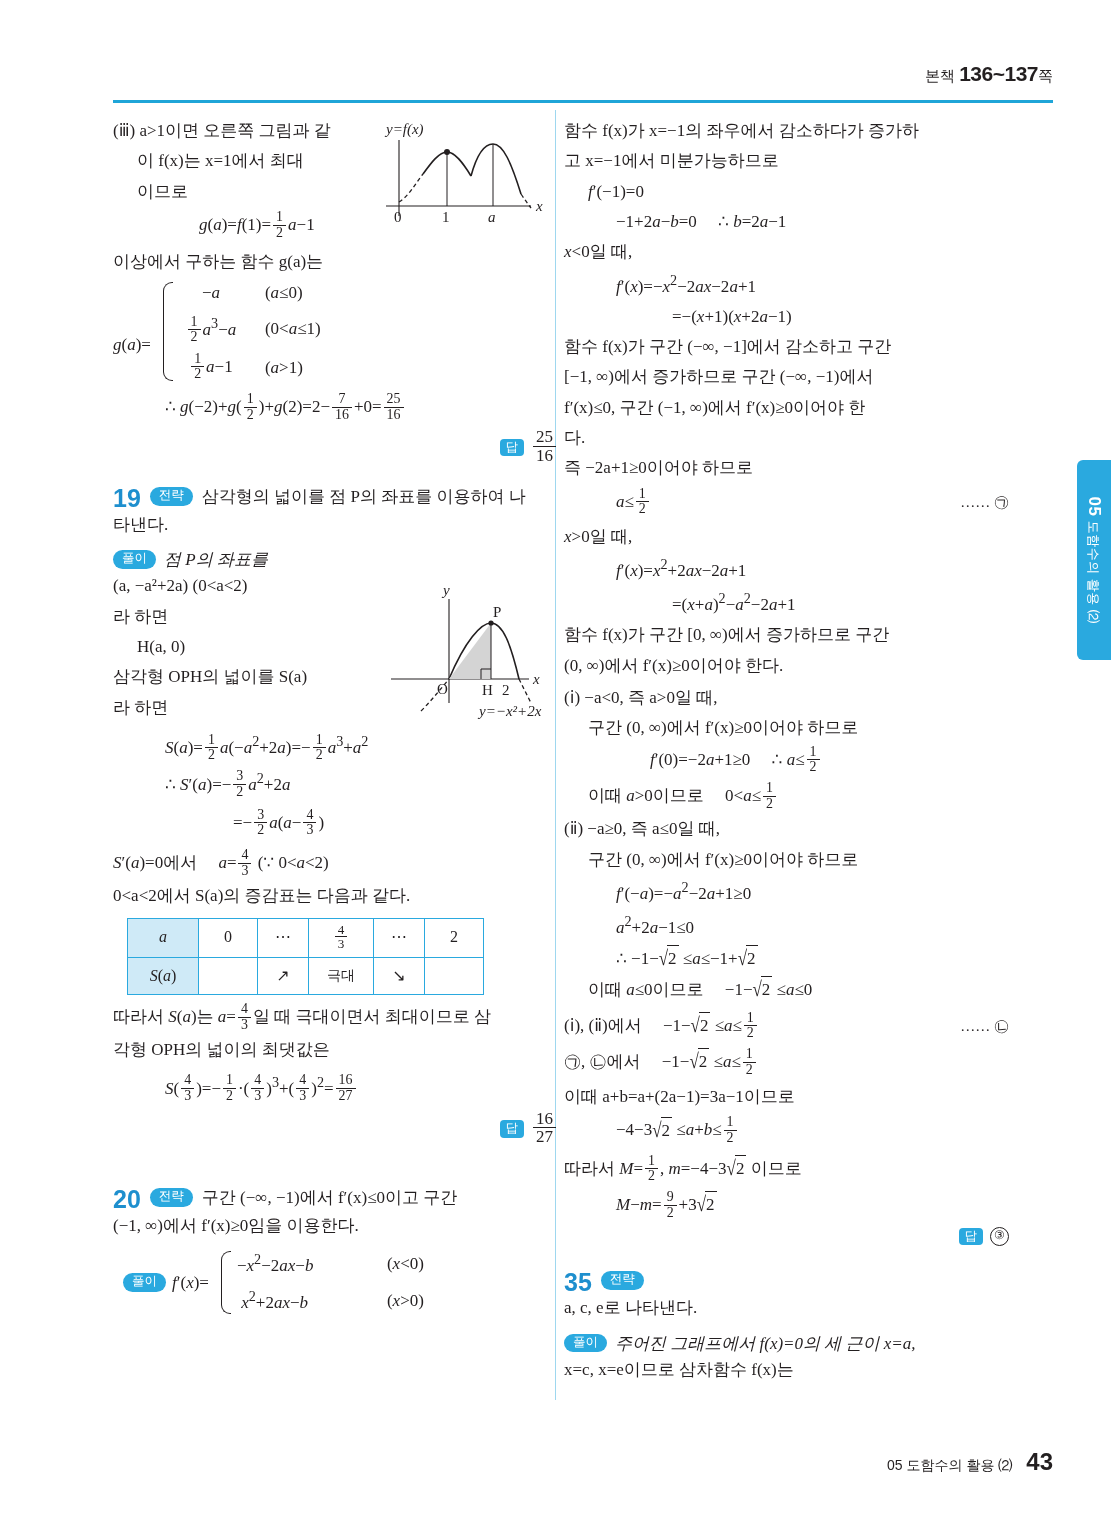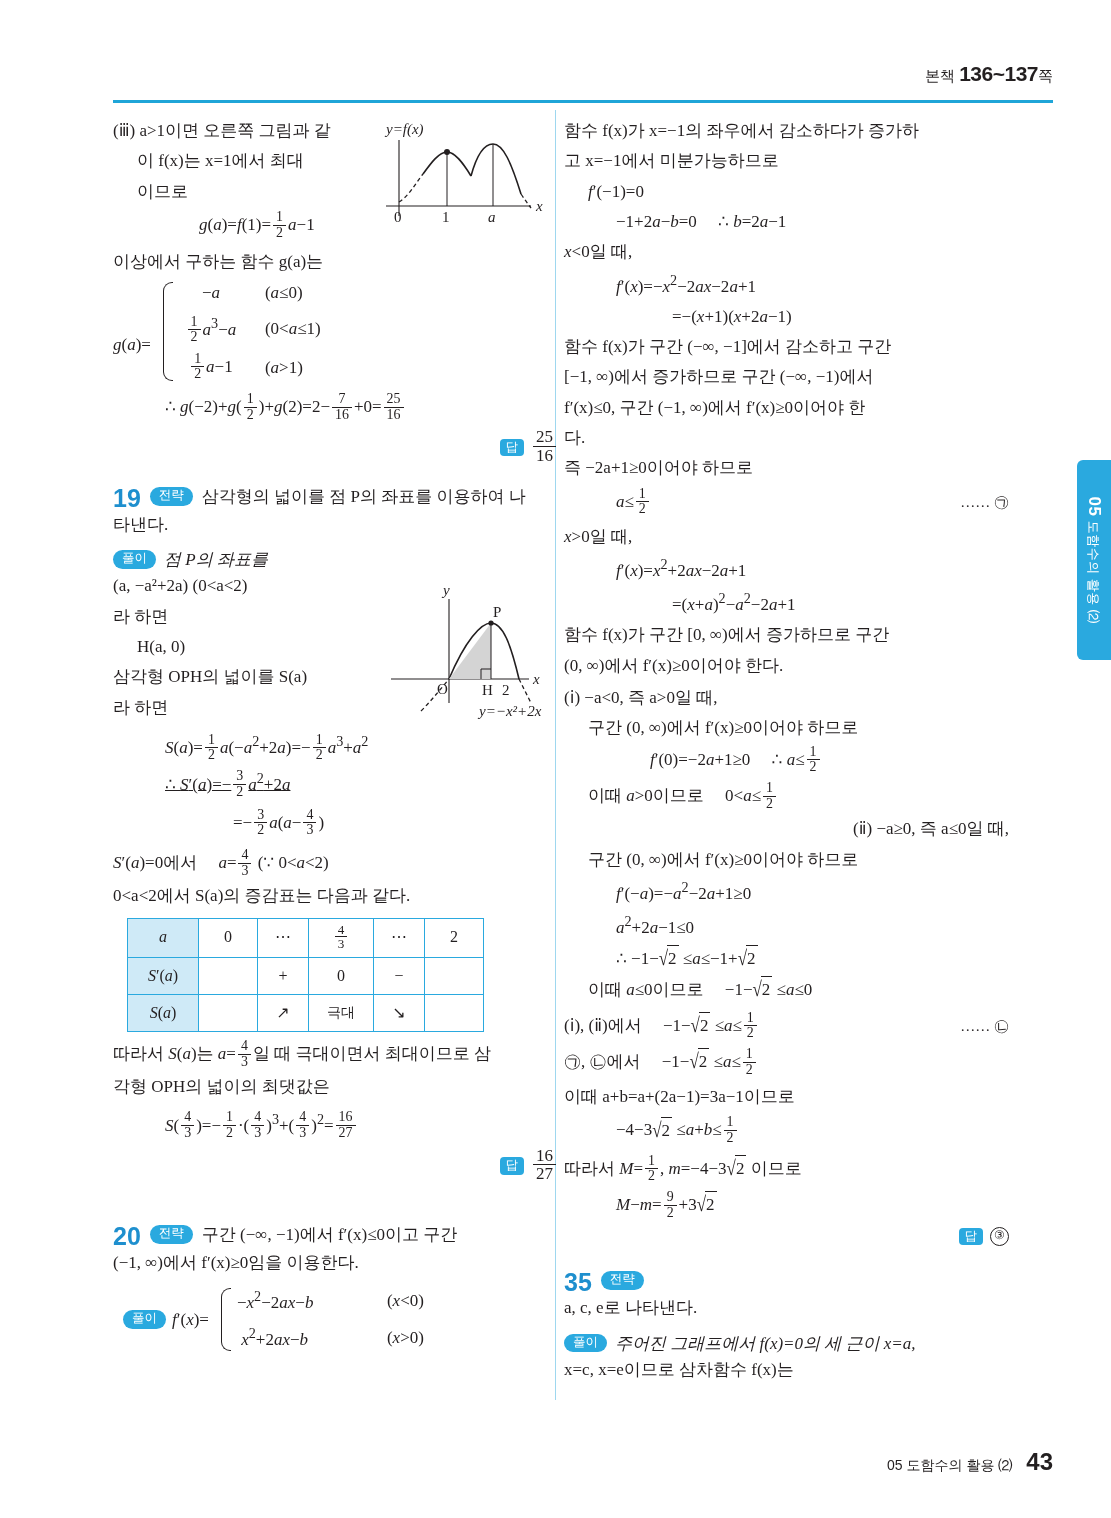--- a/index.html
+++ b/index.html
@@ -258,21 +258,21 @@
     </div>
     <div class="para"><span>(a, −a²+2a) (0&lt;a&lt;2)</span></div>
     <div class="para"><span>라 하면</span></div>
     <div class="para indent1"><span>H(a, 0)</span></div>
     <div class="para"><span>삼각형 OPH의 넓이를 S(a)</span></div>
     <div class="para"><span>라 하면</span></div>
 
     <div class="para indent2" style="margin-top:10px;">
       <i class="v">S</i>(<i class="v">a</i>)=<span class="frac"><span class="n">1</span><span class="d">2</span></span><i class="v">a</i>(−<i class="v">a</i><sup>2</sup>+2<i class="v">a</i>)=−<span class="frac"><span class="n">1</span><span class="d">2</span></span><i class="v">a</i><sup>3</sup>+<i class="v">a</i><sup>2</sup>
     </div>
-    <div class="para indent2" style="text-decoration:underline;">
+    <div class="para indent2" style="">
       ∴ <i class="v">S</i>′(<i class="v">a</i>)=−<span class="frac"><span class="n">3</span><span class="d">2</span></span><i class="v">a</i><sup>2</sup>+2<i class="v">a</i>
     </div>
     <div class="para indent4" style="margin-top:8px;">
       =−<span class="frac"><span class="n">3</span><span class="d">2</span></span><i class="v">a</i>(<i class="v">a</i>−<span class="frac"><span class="n">4</span><span class="d">3</span></span>)
     </div>
 
     <div class="para" style="margin-top:10px;">
       <i class="v">S</i>′(<i class="v">a</i>)=0에서 &nbsp;&nbsp;&nbsp;&nbsp;<i class="v">a</i>=<span class="frac"><span class="n">4</span><span class="d">3</span></span> (∵ 0&lt;<i class="v">a</i>&lt;2)
     </div>
     <div class="para" style="margin-top:4px;">
@@ -281,28 +281,20 @@
 
     <table class="vt">
       <tbody>
           <tr>
         <td class="hd"><i class="v">a</i></td>
         <td class="w1">0</td>
         <td class="w2">⋯</td>
         <td class="w3"><span class="frac"><span class="n">4</span><span class="d">3</span></span></td>
         <td class="w4">⋯</td>
         <td class="w5">2</td>
-      </tr>
-      <tr>
-        <td class="hd"><i class="v">S</i>′(<i class="v">a</i>)</td>
-        <td></td>
-        <td>+</td>
-        <td>0</td>
-        <td>−</td>
-        <td></td>
       </tr>
       <tr>
         <td class="hd"><i class="v">S</i>(<i class="v">a</i>)</td>
         <td></td>
         <td>↗</td>
         <td style="font-size:14px;">극대</td>
         <td>↘</td>
         <td></td>
       </tr>
     </tbody>
@@ -408,21 +400,21 @@
       <span>−a&lt;0, 즉 a&gt;0일 때,</span>
     </div>
     <div class="para indent1"><span>구간 (0, ∞)에서 f′(x)≥0이어야 하므로</span></div>
     <div class="para indent3" style="margin-top:4px;">
       <i class="v">f</i>′(0)=−2<i class="v">a</i>+1≥0 &nbsp;&nbsp;&nbsp;&nbsp;∴ <i class="v">a</i>≤<span class="frac"><span class="n">1</span><span class="d">2</span></span>
     </div>
     <div class="para indent1" style="margin-top:6px;">
       이때 <i class="v">a</i>&gt;0이므로 &nbsp;&nbsp;&nbsp;&nbsp;0&lt;<i class="v">a</i>≤<span class="frac"><span class="n">1</span><span class="d">2</span></span>
     </div>
 
-    <div class="para" style="margin-top:0;text-align:right;">
+    <div class="para" style="margin-top:0;">
       <span>(ⅱ)</span>
       <span>−a≥0, 즉 a≤0일 때,</span>
     </div>
     <div class="para indent1"><span>구간 (0, ∞)에서 f′(x)≥0이어야 하므로</span></div>
     <div class="para indent2"><i class="v">f</i>′(−<i class="v">a</i>)=−<i class="v">a</i><sup>2</sup>−2<i class="v">a</i>+1≥0</div>
     <div class="para indent2"><i class="v">a</i><sup>2</sup>+2<i class="v">a</i>−1≤0</div>
     <div class="para indent2">∴ −1−<span class="rad">√</span><span class="sq">2</span> ≤<i class="v">a</i>≤−1+<span class="rad">√</span><span class="sq">2</span></div>
     <div class="para indent1">이때 <i class="v">a</i>≤0이므로 &nbsp;&nbsp;&nbsp;&nbsp;−1−<span class="rad">√</span><span class="sq">2</span> ≤<i class="v">a</i>≤0</div>
 
     <div class="para" style="margin-top:8px;display:flex;justify-content:space-between;align-items:center;">

